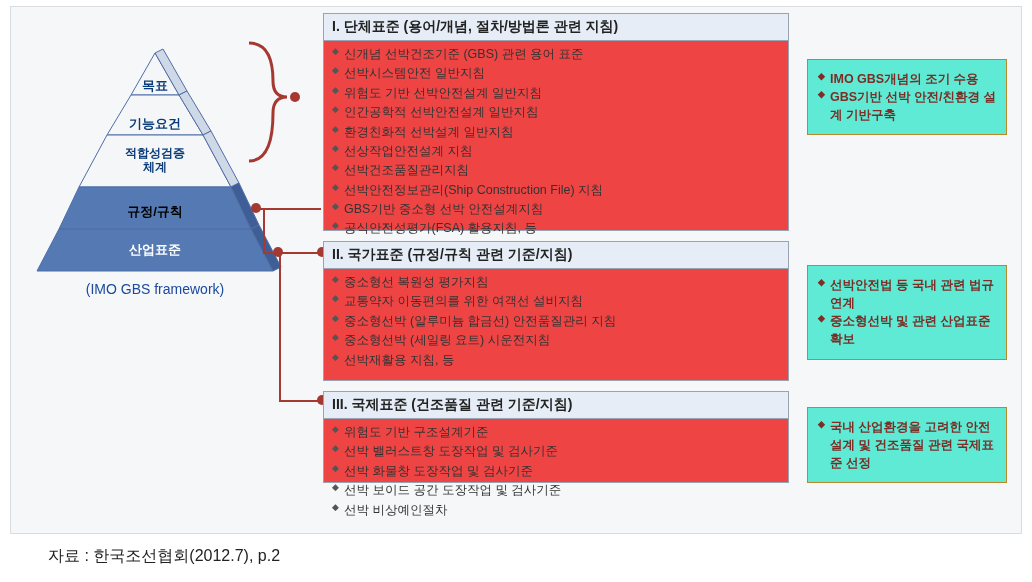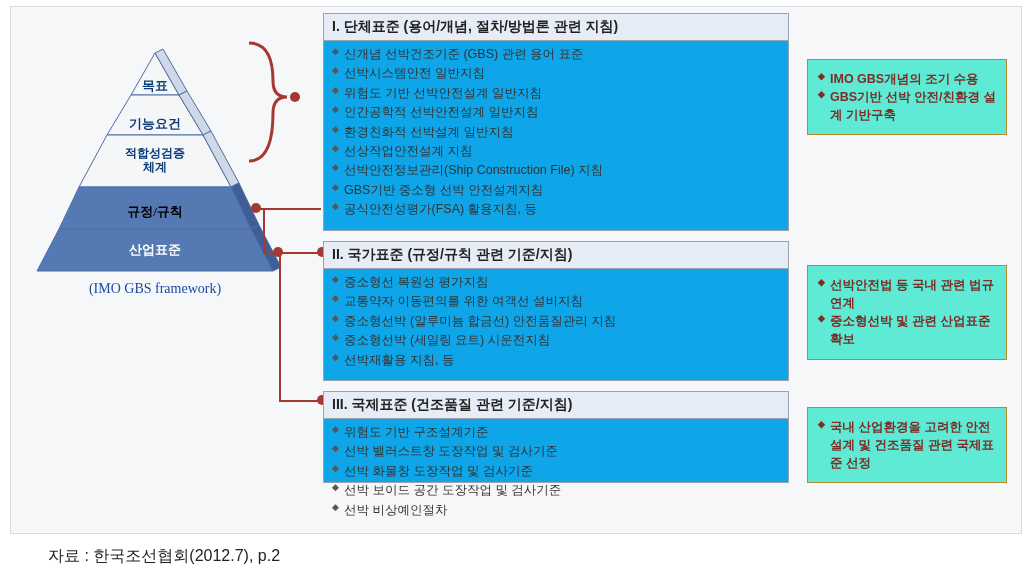--- a/index.html
+++ b/index.html
@@ -1,39 +1,39 @@
 <!DOCTYPE html>
 <html><head>
 <meta charset="utf-8">
 <style>
   * { box-sizing: border-box; margin: 0; padding: 0; }
   body { font-family: "Malgun Gothic", "맑은 고딕", sans-serif; background: #fff; width: 1032px; }
   .canvas { position: relative; width: 1032px; height: 582px; }
   .diagram-area { position: absolute; left: 10px; top: 6px; width: 1012px; height: 528px; background: #f5f7f9; border: 1px solid #d9dde2; }
 
   
-  .pyramid { position: absolute; left: 14px; top: 28px; width: 260px; height: 300px; font-family: Liberation Serif, serif; }
+  .pyramid { position: absolute; left: 14px; top: 28px; width: 260px; height: 300px; }
   .pyr-svg { position: absolute; left: 0; top: 0; width: 260px; height: 240px; }
   .pyr-label { position: absolute; text-align: center; color: #0b3c7a; font-weight: 700; font-size: 13px; left: 50%; transform: translateX(-50%); white-space: pre; }
   .pyr-label.l1 { top: 42px;  width: 60px; }
   .pyr-label.l2 { top: 80px;  width: 90px; }
   .pyr-label.l3 { top: 112px; width: 110px; font-size: 12px; line-height: 1.15; }
   .pyr-label.l4 { top: 168px; width: 130px; color: #000000; }
   .pyr-label.l5 { top: 206px; width: 160px; color: #fff; }
   .pyr-caption { position: absolute; top: 246px; left: 0; width: 260px; text-align: center; color: #1b4aa0; font-size: 14px; }
 
   
   .brace { position: absolute; left: 218px; top: 30px; width: 80px; height: 130px; }
 
   
   .dot { position: absolute; width: 10px; height: 10px; border-radius: 50%; background: #a63832; }
   .conn-line { position: absolute; background: #a63832; height: 2px; }
 
   
-  .section { position: absolute; left: 312px; width: 466px; border: 1px solid #9aa3b2; background: #0ea5e9; }
+  .section { position: absolute; left: 312px; width: 466px; border: 1px solid #9aa3b2; background: #ef4444; }
   .section .hdr { background: #e6edf7; border-bottom: 1px solid #9aa3b2; padding: 4px 8px; font-weight: 700; color: #222; font-size: 14px; }
   .section .body { padding: 4px 8px 6px 8px; }
   .section .body ul { list-style: none; }
   .section .body li { font-size: 12.5px; color: #333; line-height: 1.55; padding-left: 12px; position: relative; }
   .section .body li::before { content: "◆"; position: absolute; left: 0; top: 0; font-size: 9px; color: #555; }
 
   .sec1 { top: 6px;  height: 218px; }
   .sec2 { top: 234px; height: 140px; }
   .sec3 { top: 384px; height: 92px; }
 
@@ -103,20 +103,21 @@
     <div class="section sec1">
       <div class="hdr">I. 단체표준 (용어/개념, 절차/방법론 관련 지침)</div>
       <div class="body">
         <ul>
           <li>신개념 선박건조기준 (GBS) 관련 용어 표준</li>
           <li>선박시스템안전 일반지침</li>
           <li>위험도 기반 선박안전설계 일반지침</li>
           <li>인간공학적 선박안전설계 일반지침</li>
           <li>환경친화적 선박설계 일반지침</li>
           <li>선상작업안전설계 지침</li>
+          <li>선박건조품질관리지침</li>
           <li>선박안전정보관리(Ship Construction File) 지침</li>
           <li>GBS기반 중소형 선박 안전설계지침</li>
           <li>공식안전성평가(FSA) 활용지침, 등</li>
         </ul>
       </div>
     </div>
 
     <div class="section sec2">
       <div class="hdr">II. 국가표준 (규정/규칙 관련 기준/지침)</div>
       <div class="body">

